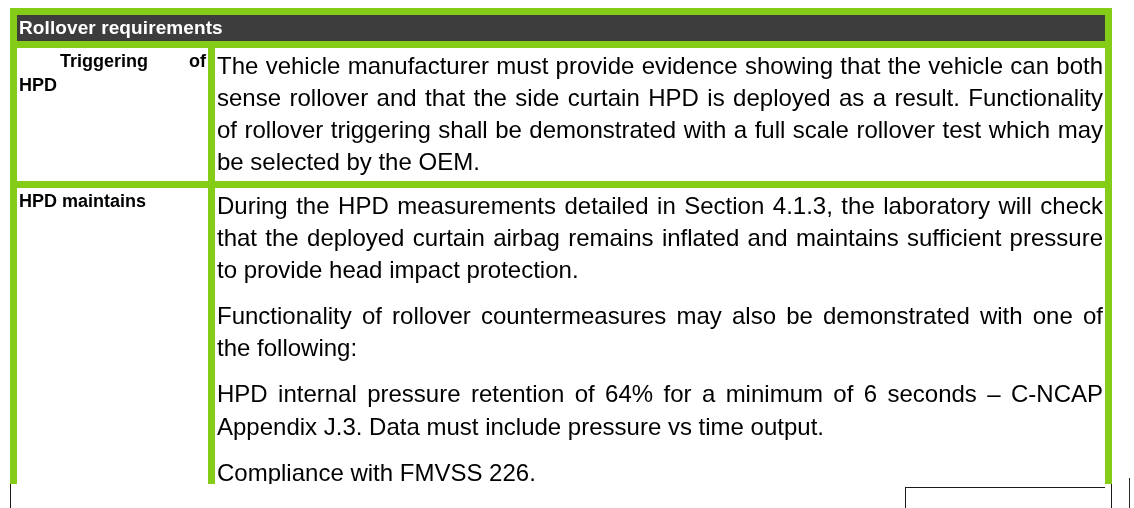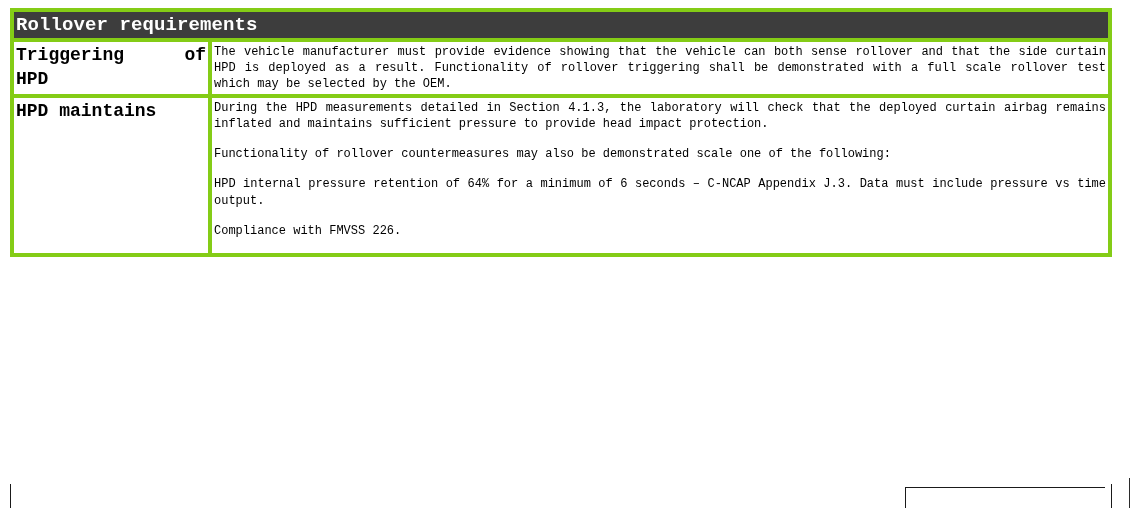--- a/index.html
+++ b/index.html
@@ -22,47 +22,47 @@
   .doc-table {
     position: absolute;
     left: 10px;
     top: 8px;
     width: 1102px;
     border-collapse: collapse;
     table-layout: fixed;
     background: #ffffff;
   }
   .doc-table td {
-    border: 4px solid #84cc16;
+    border: 7px solid #84cc16;
     vertical-align: top;
     padding: 2px;
-    font-family: Liberation Mono, monospace;
   }
   .header-cell {
     background: #3d3d3d;
     color: #ffffff;
     font-weight: bold;
     font-size: 19px;
     padding: 12px 14px 13px 14px;
     letter-spacing: 0.1px;
   }
   .label-cell {
     width: 198px;
     font-weight: bold;
     font-size: 18px;
     color: #000000;
     padding: 14px 14px 14px 14px;
     line-height: 1.33;
   }
   .label-justify {
     text-align: justify;
     text-align-last: justify;
+    margin-left: 41px;
   }
   .body-cell {
-    font-size: 12px;
+    font-size: 24px;
     color: #000000;
     padding: 14px 14px 14px 16px;
     line-height: 1.34;
     text-align: justify;
   }
   .body-cell p {
     margin: 0 0 14px 0;
   }
   .body-cell p:last-child {
     margin-bottom: 12px;
@@ -125,21 +125,21 @@
         </td>
         <td class="body-cell">
           <p class="tight">The vehicle manufacturer must provide evidence showing that the vehicle can both sense rollover and that the side curtain HPD is deployed as a result. Functionality of rollover triggering shall be demonstrated with a full scale rollover test which may be selected by the OEM.</p>
         </td>
       </tr>
 
       <tr>
         <td class="label-cell">HPD maintains</td>
         <td class="body-cell">
           <p>During the HPD measurements detailed in Section 4.1.3, the laboratory will check that the deployed curtain airbag remains inflated and maintains sufficient pressure to provide head impact protection.</p>
-          <p>Functionality of rollover countermeasures may also be demonstrated scale one of the following:</p>
+          <p>Functionality of rollover countermeasures may also be demonstrated with one of the following:</p>
           <p>HPD internal pressure retention of 64% for a minimum of 6 seconds – C-NCAP Appendix J.3. Data must include pressure vs time output.</p>
           <p>Compliance with FMVSS 226.</p>
         </td>
       </tr>
     </tbody>
   </table>
 
   <div class="bottom-strip"></div>
   <div class="bottom-inner"></div>
   <div class="edge-mark"></div>

